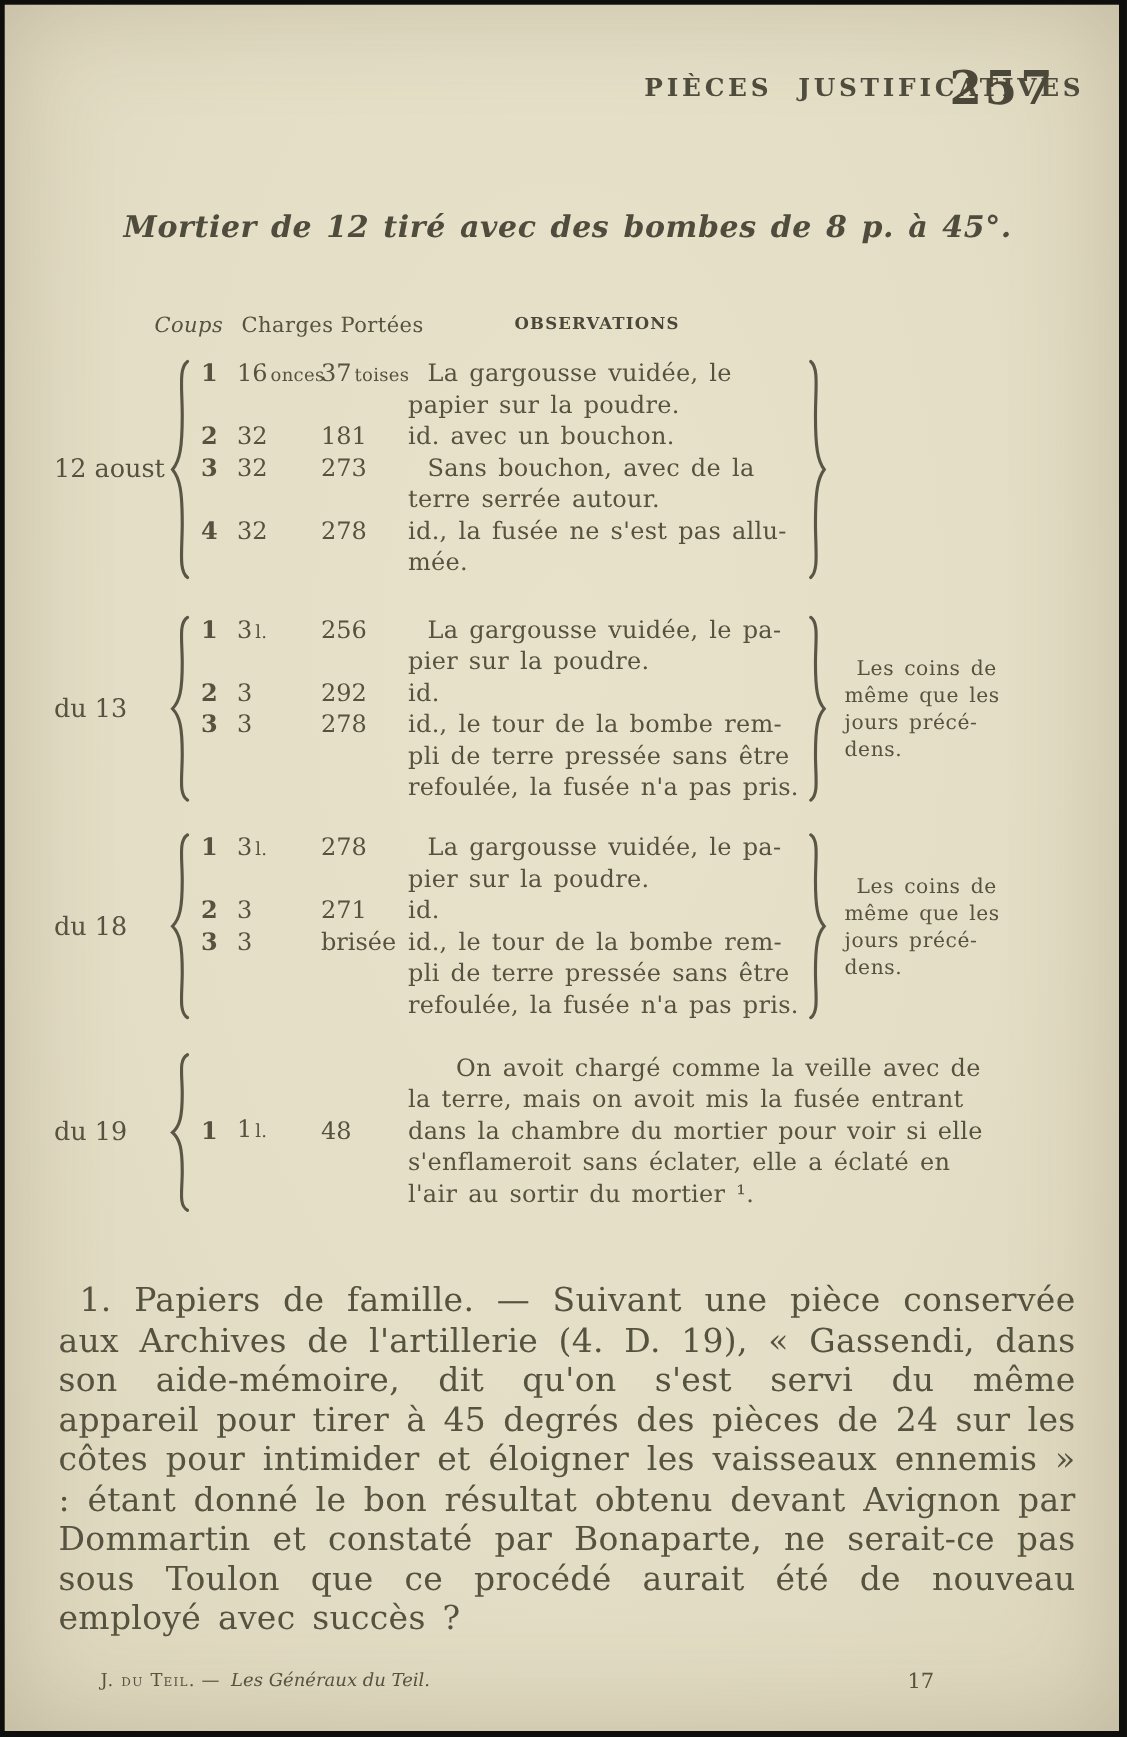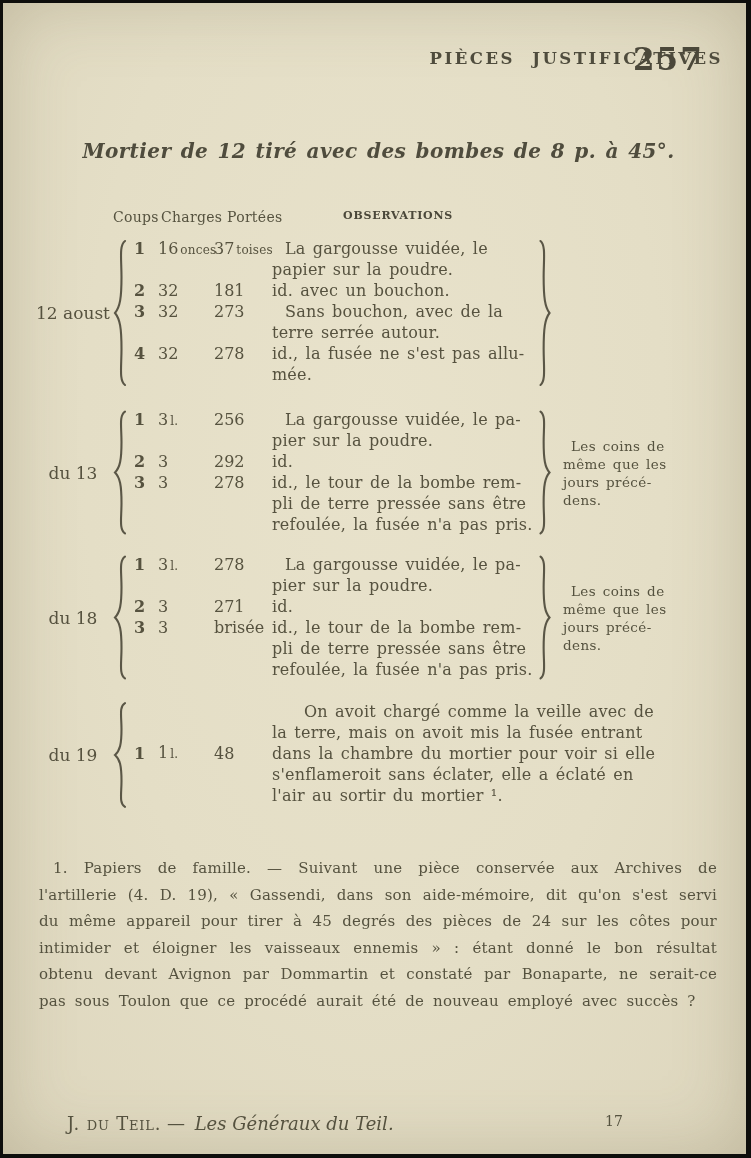--- a/index.html
+++ b/index.html
@@ -14,48 +14,48 @@
   .abs{position:absolute;}
   
   .running-head{top:46px;left:0;width:720px;text-align:right;font-size:16.5px;
     letter-spacing:2.5px;word-spacing:9px;color:#4f4c3d;font-weight:600;}
   .folio{top:38px;left:630px;font-size:31px;letter-spacing:2px;color:#4b483a;font-weight:600;}
   
   .table-title{top:136px;left:0;width:751px;text-align:center;font-style:italic;font-weight:600;
     font-size:20px;letter-spacing:0.4px;word-spacing:2px;color:#4f4c3d;}
   
   .col-head{top:206px;font-size:14px;color:#55523f;letter-spacing:0.3px;}
-  .ch-coups{left:110px;} .ch-charges{left:158px;} .ch-portees{left:224px;}
+  .ch-coups{left:100px;font-style:italic;} .ch-charges{left:158px;} .ch-portees{left:224px;}
   .ch-obs{left:340px;font-weight:bold;font-size:11px;letter-spacing:0.8px;color:#4b483a;}
   
   .group{position:absolute;left:33px;width:692px;display:flex;align-items:center;}
-  .g-date{width:74px;text-align:center;font-size:17px;flex:none;}
+  .g-date{width:74px;font-size:17px;flex:none;}
   .brace-col{width:20px;flex:none;align-self:stretch;}
   .brace-col svg{width:100%;height:100%;display:block;}
   .brace-col path{fill:none;stroke:#5a5646;stroke-width:2.1;vector-effect:non-scaling-stroke;stroke-linecap:round;}
   .g-rows{flex:none;align-self:flex-start;display:flex;flex-direction:column;font-size:16px;line-height:21px;}
   .g13 .g-rows{width:406px;}
   .g4  .g-rows{width:578px;}
   .row{display:flex;align-items:baseline;}
   .g4 .row{align-items:center;}
   .c-coup{width:24px;flex:none;padding-left:4px;font-weight:600;}
   .c-charge{width:56px;flex:none;}
   .c-portee{width:58px;flex:none;}
   .unit{font-size:12px;letter-spacing:0.2px;margin-left:2px;}
   .c-obs{flex:1;white-space:pre-line;letter-spacing:0.2px;word-spacing:2px;}
   .ind{text-indent:13px;}
   .ind4{text-indent:32px;}
   .rbrace-col{width:18px;}
   .g-note{flex:1;padding-left:9px;font-size:13.5px;line-height:18px;white-space:pre-line;
     letter-spacing:0.4px;word-spacing:2px;text-indent:8px;color:#55523f;}
   
-  .footnote{top:852px;left:36px;width:678px;font-size:15px;line-height:26.5px;
+  .footnote{top:852px;left:36px;width:678px;font-size:22px;line-height:26.5px;
     text-align:justify;text-indent:14px;word-spacing:4px;letter-spacing:0.2px;color:#55523f;}
   
-  .footer-line{top:1110px;left:64px;font-size:18px;color:#55523f;text-align:right;}
+  .footer-line{top:1110px;left:64px;font-size:12px;color:#55523f;text-align:right;}
   .footer-author{font-variant:small-caps;letter-spacing:0.8px;}
   .footer-book{font-style:italic;margin-left:4px;}
   .footer-page{top:1110px;left:602px;font-size:14px;color:#55523f;}
 </style>
 </head>
 <body>
 
 <div class="page">
 
   <div class="abs running-head">PIÈCES JUSTIFICATIVES</div>

